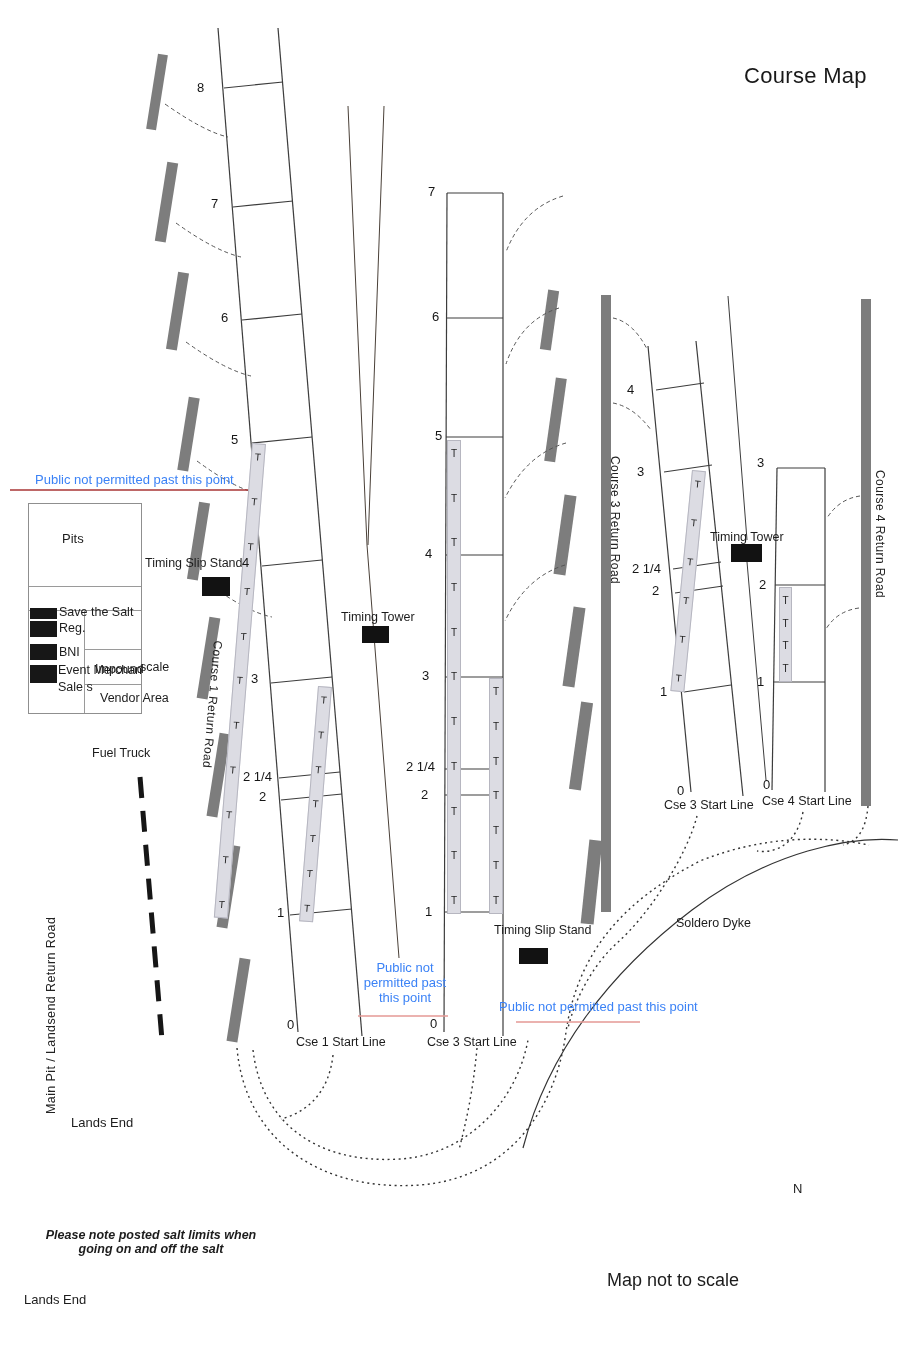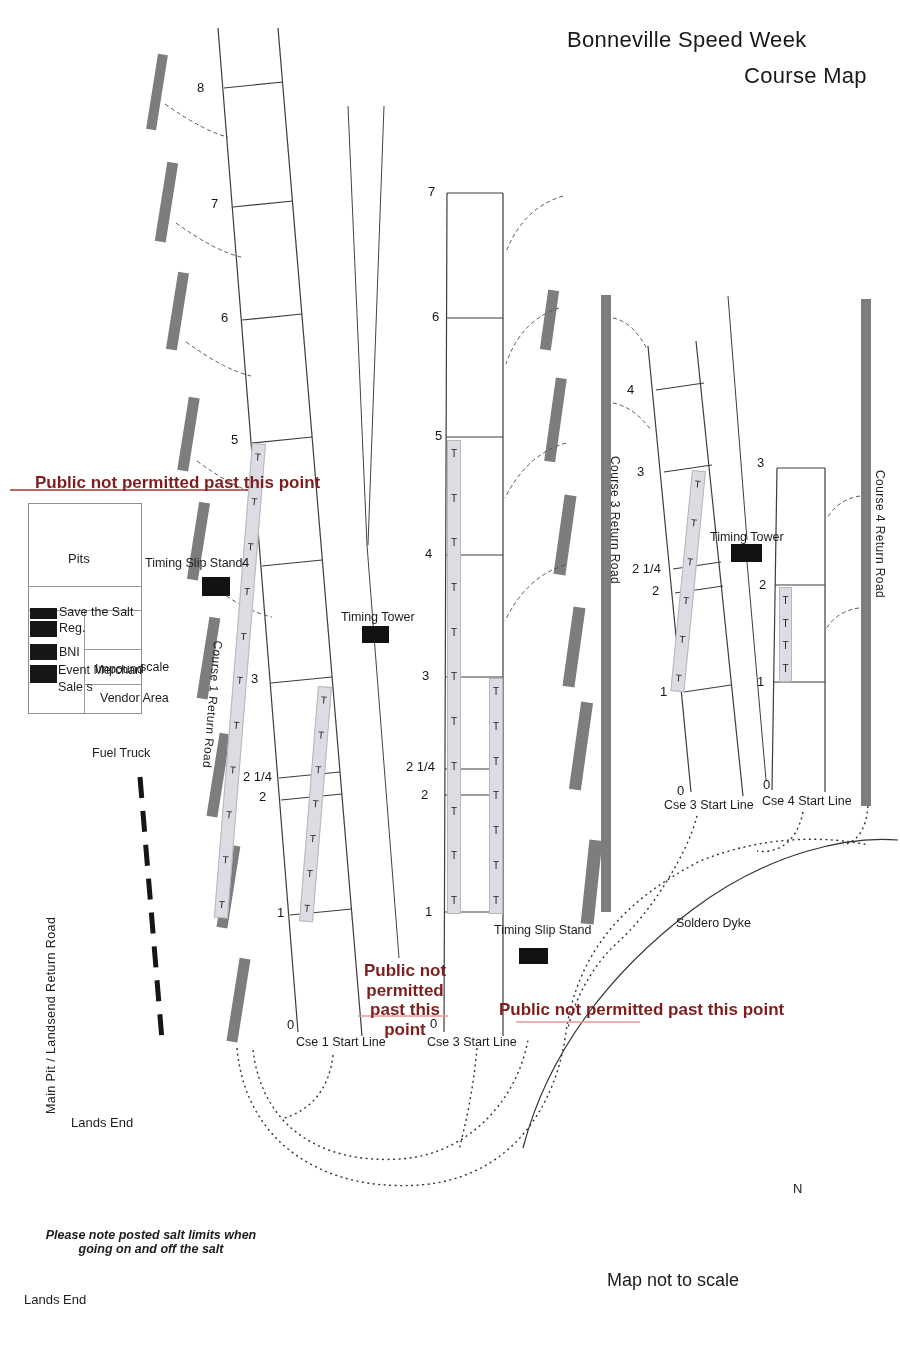--- a/index.html
+++ b/index.html
@@ -3,21 +3,21 @@
 <meta charset="utf-8">
 <style>
   html,body{margin:0;padding:0;background:#fff;}
   #map{position:relative;width:900px;height:1349px;background:#ffffff;overflow:hidden;
        font-family:"Liberation Sans",sans-serif;color:#1c1c1c;}
   #linework{position:absolute;left:0;top:0;z-index:1;}
   .lbl{position:absolute;z-index:3;white-space:nowrap;font-size:12.5px;color:#1c1c1c;line-height:1.15;}
   .mk{position:absolute;z-index:3;white-space:nowrap;font-size:13px;color:#161616;}
   .title1{font-size:22px;letter-spacing:.3px;color:#191919;}
   .title2{font-size:22px;letter-spacing:.3px;color:#191919;}
-  .red{color:#7f1d1d;font-weight:bold;font-size:17px;}
+  .red{color:#3b82f6;font-weight:normal;font-size:13px;}
   .scale{font-size:18px;}
   .italicnote{font-style:italic;font-weight:bold;text-align:center;white-space:normal;width:222px;font-size:12.5px;}
   .vlabel{position:absolute;z-index:3;writing-mode:vertical-rl;font-size:12px;color:#222;letter-spacing:.4px;white-space:nowrap;}
   .vlabel-up{position:absolute;z-index:3;writing-mode:vertical-rl;transform:rotate(180deg);font-size:12.5px;color:#222;letter-spacing:.4px;white-space:nowrap;}
   .blackbox{position:absolute;z-index:3;background:#121212;}
   .chip{position:absolute;z-index:3;background:#171717;}
   .tband{position:absolute;z-index:2;display:flex;flex-direction:column;justify-content:space-between;align-items:center;
          background:#dcdce3;border:1px solid #b6b6c0;box-sizing:border-box;padding:7px 0;
          font-size:10px;color:#222;transform-origin:top left;}
   .pitsbox{position:absolute;z-index:2;border:1px solid #8f8f8f;background:#fff;}
@@ -147,35 +147,34 @@
       <path d="M140,777 L162,1040"></path>
     </g>
 
     <g>
       <path d="M10,490 L250,490" stroke="#a83434" stroke-width="1.6"></path>
       <path d="M358,1016 L448,1016" stroke="#e59894" stroke-width="1.6"></path>
       <path d="M516,1022 L640,1022" stroke="#e59894" stroke-width="1.6"></path>
     </g>
   </svg>
 
-  <span class="lbl title1" style="left:567px;top:27px;">Bonneville Speed Week</span>
   <span class="lbl title2" style="left:744px;top:63px;">Course Map</span>
 
   <span class="lbl red" style="left:35px;top:473px;">Public not permitted past this point</span>
   <span class="lbl red" style="left:352px;top:961px;width:106px;white-space:normal;text-align:center;">Public not permitted past this point</span>
   <span class="lbl red" style="left:499px;top:1000px;">Public not permitted past this point</span>
 
   <div class="pitsbox" style="left:28px;top:503px;width:112px;height:209px;">
     <div class="pline" style="left:0;top:82px;width:112px;height:1px;"></div>
     <div class="pline" style="left:0;top:106px;width:112px;height:1px;"></div>
     <div class="pline" style="left:55px;top:106px;width:1px;height:103px;"></div>
     <div class="pline" style="left:55px;top:145px;width:57px;height:1px;"></div>
     <div class="pline" style="left:55px;top:180px;width:57px;height:1px;"></div>
   </div>
-  <span class="lbl" style="left:68px;top:532px;font-size:13px;margin-top:20px;">Pits</span>
+  <span class="lbl" style="left:62px;top:532px;font-size:13px;">Pits</span>
   <div class="chip" style="left:30px;top:608px;width:27px;height:11px;"></div>
   <div class="chip" style="left:30px;top:621px;width:27px;height:16px;"></div>
   <div class="chip" style="left:30px;top:644px;width:27px;height:16px;"></div>
   <div class="chip" style="left:30px;top:665px;width:27px;height:18px;"></div>
   <span class="lbl" style="left:59px;top:605px;">Save the Salt</span>
   <span class="lbl" style="left:59px;top:621px;text-align:center;">Reg.</span>
   <span class="lbl" style="left:95px;top:662px;">Impound</span>
   <span class="lbl" style="left:59px;top:645px;">BNI</span>
   <span class="lbl" style="left:58px;top:663px;">Event Merchan</span>
   <span class="lbl" style="left:140px;top:660px;">scale</span>

